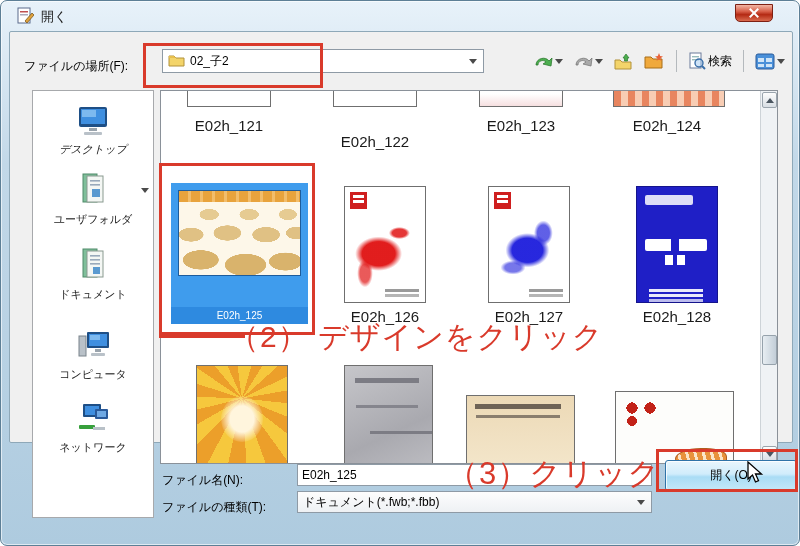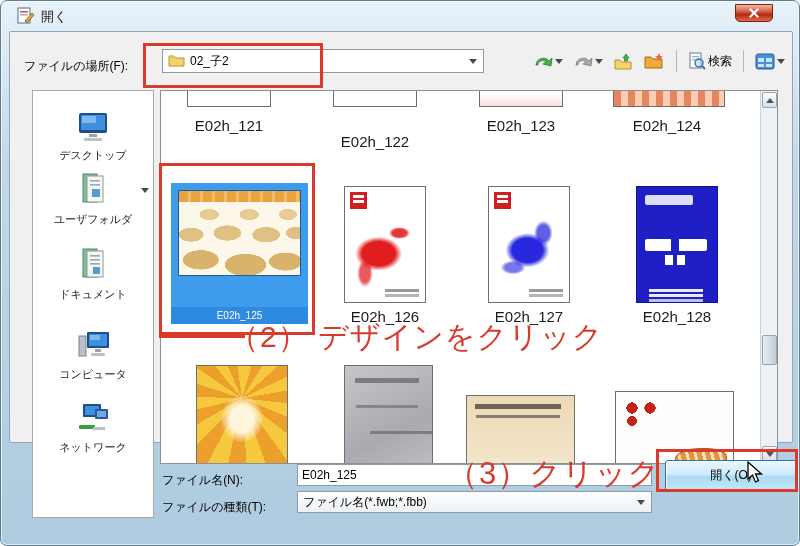--- a/index.html
+++ b/index.html
@@ -235,21 +235,21 @@
             <rect x="3" y="5" width="6" height="4" fill="#cfe4f7"></rect>
             <rect x="11" y="5" width="6" height="4" fill="#cfe4f7"></rect>
             <rect x="3" y="11" width="6" height="3" fill="#cfe4f7"></rect>
             <rect x="11" y="11" width="6" height="3" fill="#cfe4f7"></rect>
           </svg>
         <span class="caret"></span>
       </div>
     </div>
 
     <div class="sidebar">
-      <div class="side-item" style="top:20px;">
+      <div class="side-item" style="top:14px;font-style:italic;">
         <svg width="36" height="32" viewBox="0 0 36 32">
             <rect x="4" y="2" width="28" height="20" rx="2" fill="#1e4f86"></rect>
             <rect x="6" y="4" width="24" height="15" fill="#3f8fe0"></rect>
             <rect x="7" y="5" width="14" height="7" fill="#7db9ef"></rect>
             <rect x="14" y="23" width="8" height="3" fill="#9aa4ad"></rect>
             <rect x="9" y="27" width="18" height="3" rx="1" fill="#b9c1c8"></rect>
           </svg>
         <span class="lbl">デスクトップ</span>
       </div>
       <div class="side-item" style="top:80px;">
@@ -352,21 +352,21 @@
         <div class="scroll-btn" style="bottom:1px;">
             <span class="tri-dn"></span>
           </div>
       </div>
     </div>
 
     <span class="fld-label" style="left:152px; top:440px;">ファイル名(N):</span>
     <input class="textbox" value="E02h_125" style="">
     <span class="fld-label" style="left:152px; top:467px;">ファイルの種類(T):</span>
     <div class="type-combo">
-      <span>ファイル名(*.fwb;*.fbb)</span>
+      <span>ドキュメント(*.fwb;*.fbb)</span>
       <span class="caret"></span>
     </div>
 
     <div class="btn btn-open">開く(O)</div>
   </div>
 
   <div class="ann-rect" style="left:142px; top:42px; width:180px; height:45px;"></div>
 
   <div class="ann-rect" style="left:158px; top:162px; width:156px; height:172px;"></div>
   <div class="ann-line" style="left:158px; top:334px; width:86px; height:3px;"></div>

